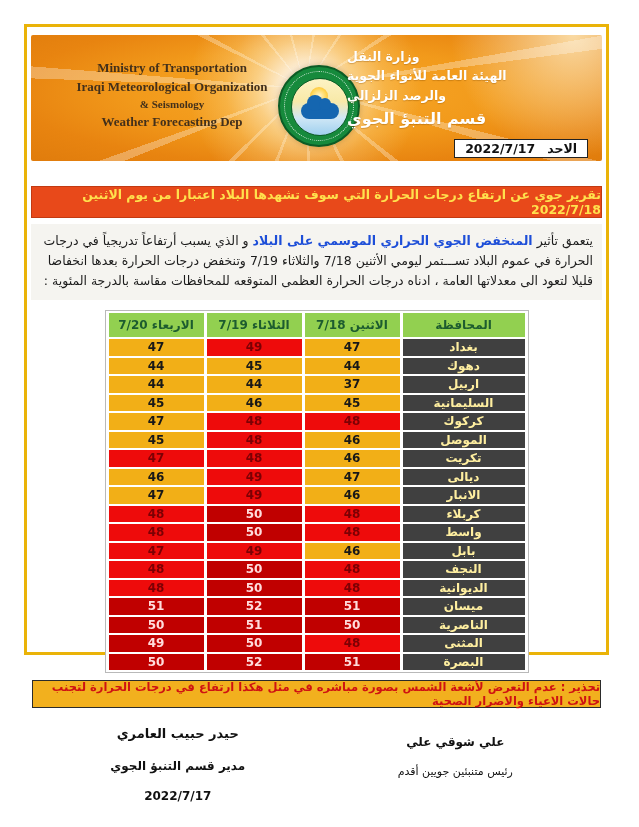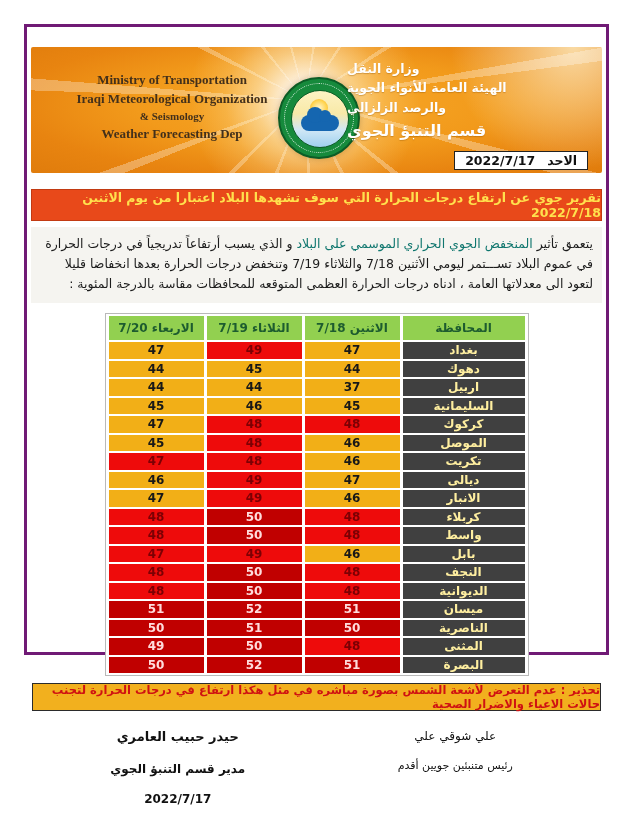--- a/index.html
+++ b/index.html
@@ -4,22 +4,22 @@
 <style>
   html,body{margin:0;padding:0;}
   body{
     width:639px;height:827px;background:#ffffff;overflow:hidden;
     font-family:"DejaVu Sans",sans-serif;
     -webkit-font-smoothing:antialiased;
   }
   .page{position:relative;width:639px;height:827px;background:#fff;}
   .frame{
     position:absolute;left:24px;top:24px;width:585px;height:631px;
-    border:3px solid #701a75;background:#fff;box-sizing:border-box;
-    padding:20px 4px;
+    border:3px solid #eab308;background:#fff;box-sizing:border-box;
+    padding:8px 4px;
   }
   
   .letterhead{
     position:relative;height:126px;border-radius:2px;overflow:hidden;
     background:
       radial-gradient(circle at 48% 42%, rgba(255,255,255,0.98) 0%, rgba(255,255,255,0.85) 6%, rgba(255,244,210,0.55) 16%, rgba(255,230,170,0.25) 26%, rgba(255,255,255,0) 38%),
       repeating-conic-gradient(from 8deg at 48% 42%, rgba(255,255,255,0.30) 0deg 2.5deg, rgba(255,255,255,0) 2.5deg 24deg),
       radial-gradient(circle at 95% 0%, rgba(255,240,200,0.8) 0%, rgba(255,240,200,0) 22%),
       radial-gradient(ellipse at 50% 45%, #f7a828 0%, #f29a1b 45%, #e88410 75%, #e07c0c 100%);
   }
@@ -64,30 +64,30 @@
   .logo .cloud::after{
     content:"";position:absolute;left:18px;top:-5px;width:12px;height:12px;border-radius:50%;background:#1566b0;
   }
   .date-box{
     position:absolute;right:14px;bottom:3px;background:#ffffff;border:1.5px solid #222;
     direction:rtl;padding:1px 10px;font-weight:bold;font-size:12.5px;color:#111;
     display:flex;gap:12px;align-items:center;
   }
   
   .title-banner{
-    margin-top:16px;height:30px;background:#e8491a;border:1px solid #c23a12;
+    margin-top:25px;height:30px;background:#e8491a;border:1px solid #c23a12;
     display:flex;align-items:center;justify-content:center;direction:rtl;
     color:#ffe14d;font-weight:bold;font-size:12.5px;
   }
   
   .intro{
     margin-top:6px;background:#f5f4f0;padding:7px 9px 9px;direction:rtl;
     text-align:right;font-size:12.5px;line-height:1.6;color:#1c1c1c;
   }
-  .intro .hl{color:#0f766e;font-weight:normal;}
+  .intro .hl{color:#1d4ed8;font-weight:bold;}
   
   table.forecast{
     margin:11px auto 0;border-collapse:separate;border-spacing:3px 2px;
     direction:rtl;outline:1px solid #b9b9b9;background:#fff;
   }
   table.forecast th{
     height:24px;background:#92d050;color:#1d5c2f;font-size:12px;font-weight:bold;
     text-align:center;padding:0 4px;
   }
   table.forecast th.city-h{width:114px;}
@@ -105,21 +105,21 @@
     color:#cf1212;font-weight:bold;font-size:11.5px;
   }
   
   .signatures{
     margin-top:14px;display:flex;direction:rtl;padding:0 8px;color:#111;
   }
   .sig{flex:1;text-align:center;direction:rtl;}
   .sig .name{font-weight:bold;font-size:13px;margin-top:4px;}
   .sig .title{font-weight:bold;font-size:12px;margin-top:18px;}
   .sig .sdate{font-weight:bold;font-size:12px;margin-top:16px;}
-  .sig.light .name{font-weight:normal;font-size:12px;margin-top:4px;}
+  .sig.light .name{font-weight:bold;font-size:12px;margin-top:13px;}
   .sig.light .title{font-weight:normal;font-size:11px;margin-top:16px;}
 </style>
 </head>
 <body>
 
 <div class="page">
   <div class="frame">
 
     <div class="letterhead">
       <div class="en-block">

